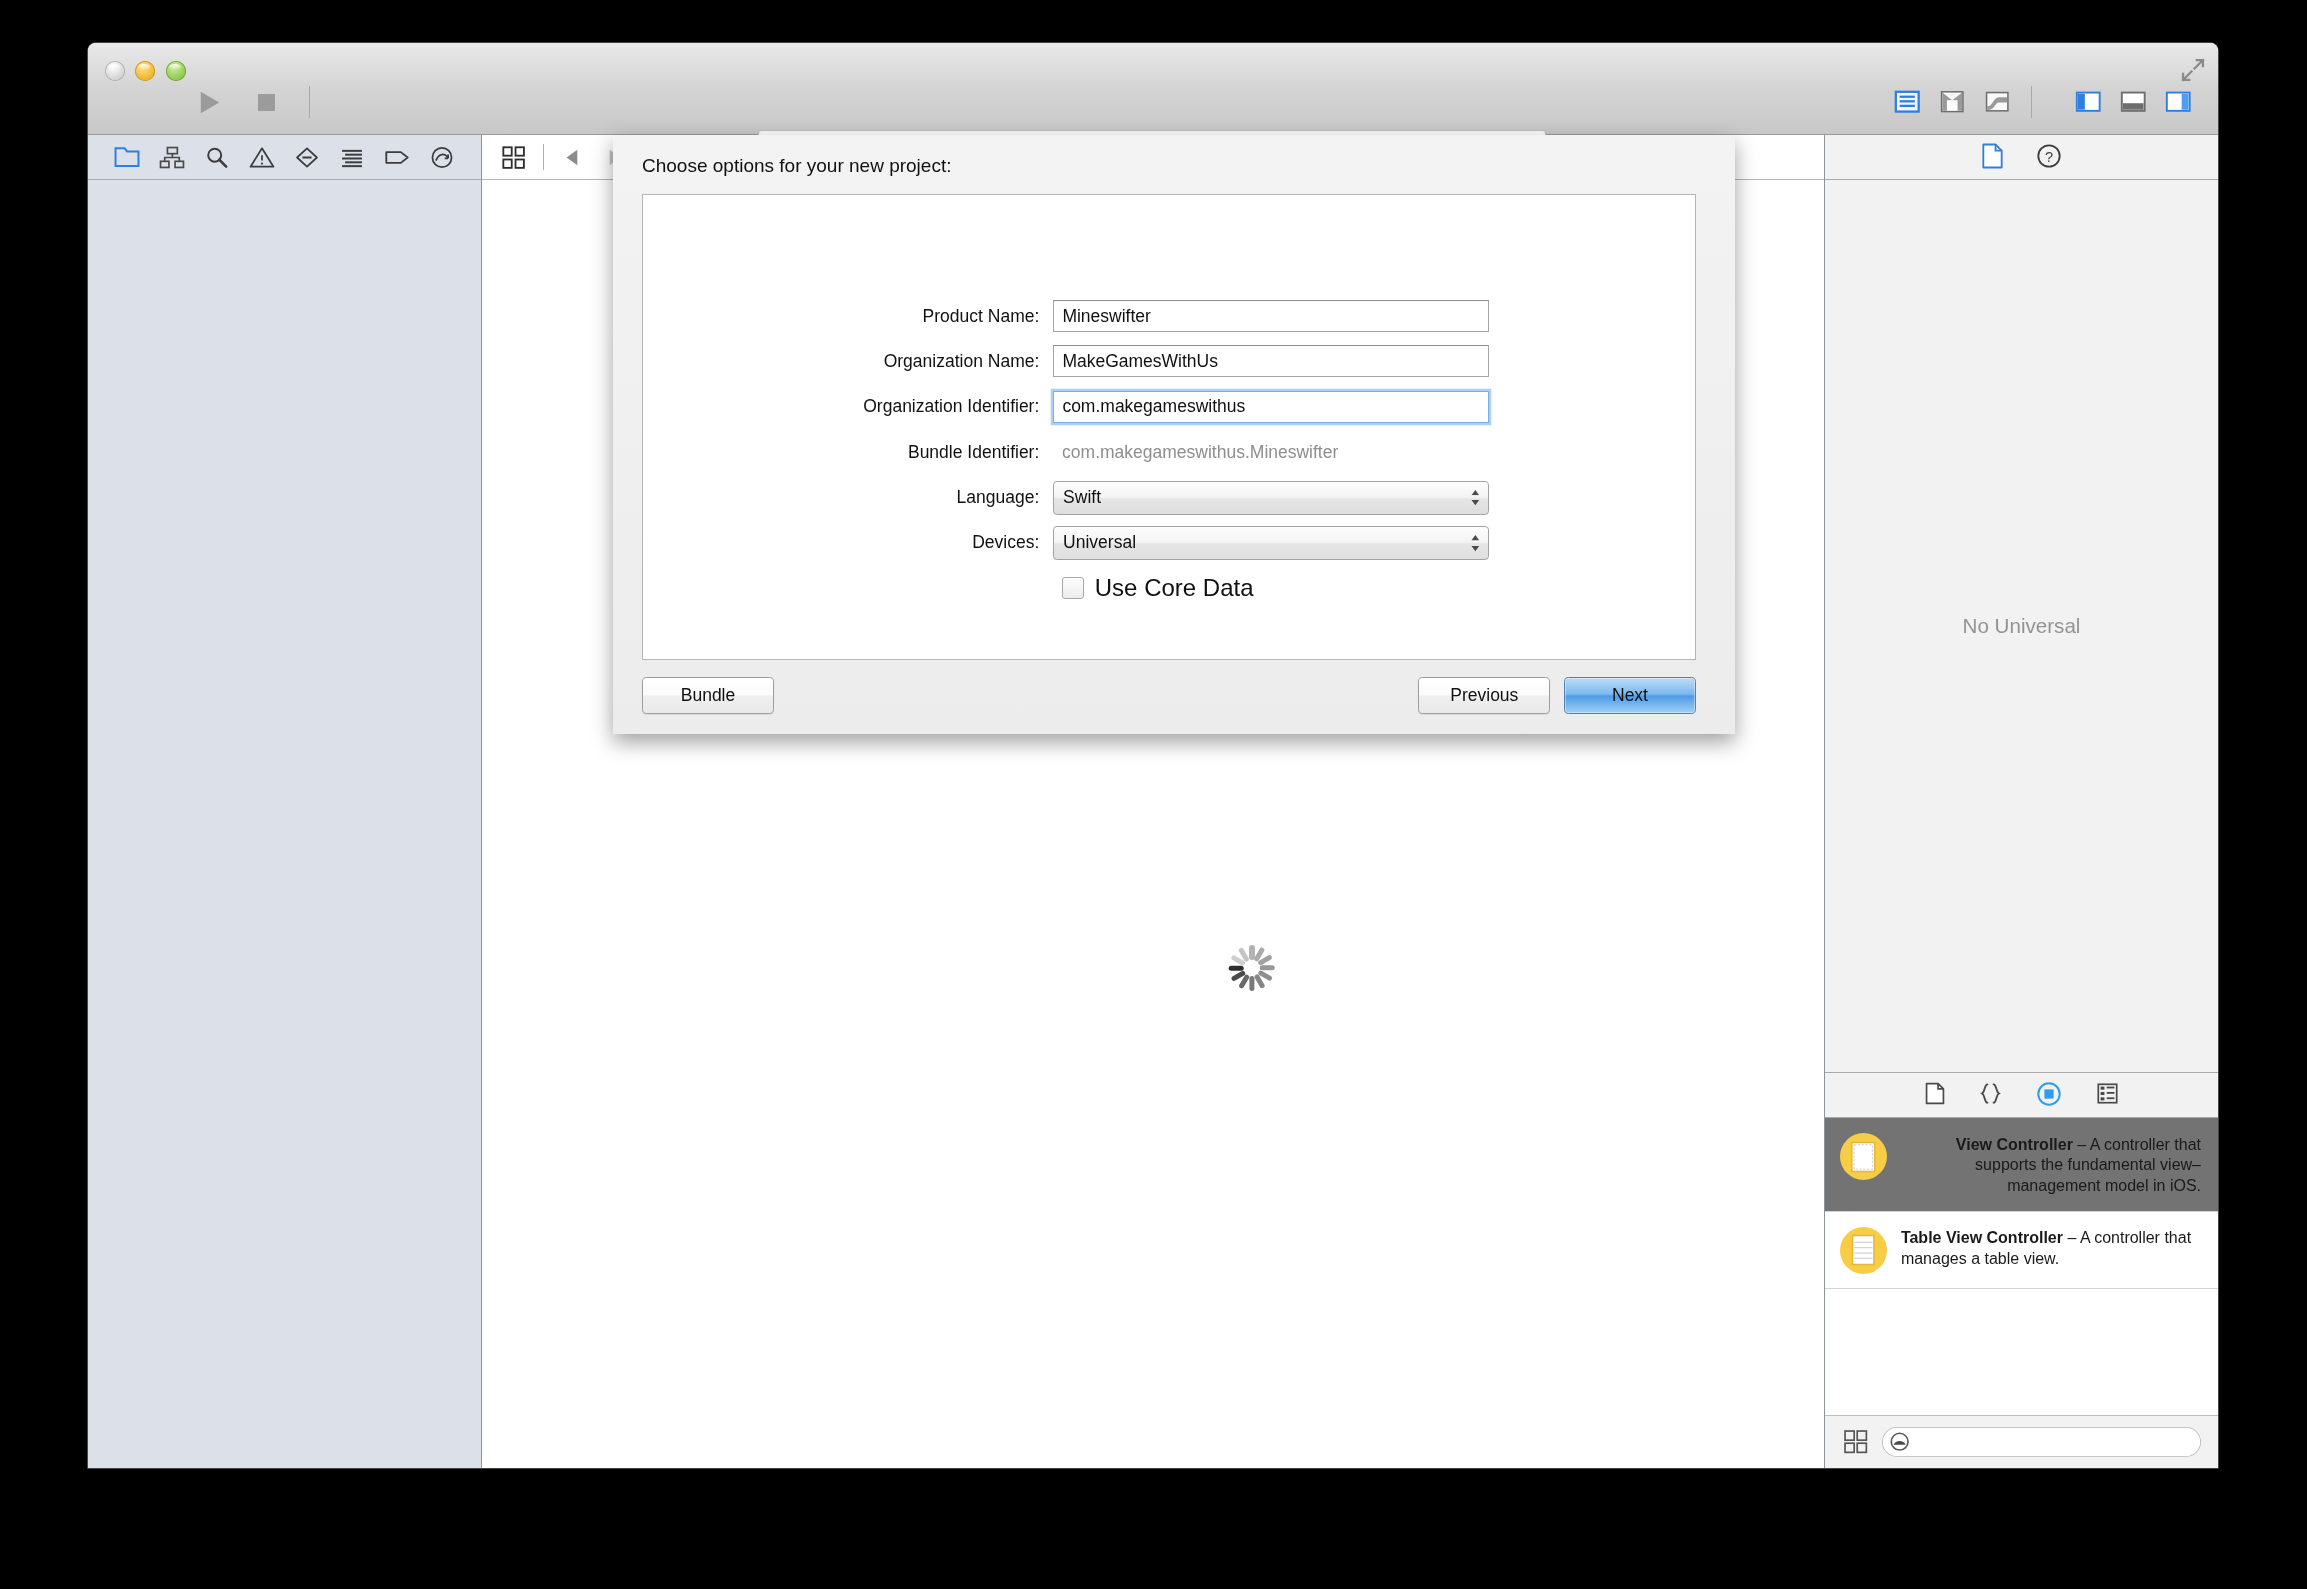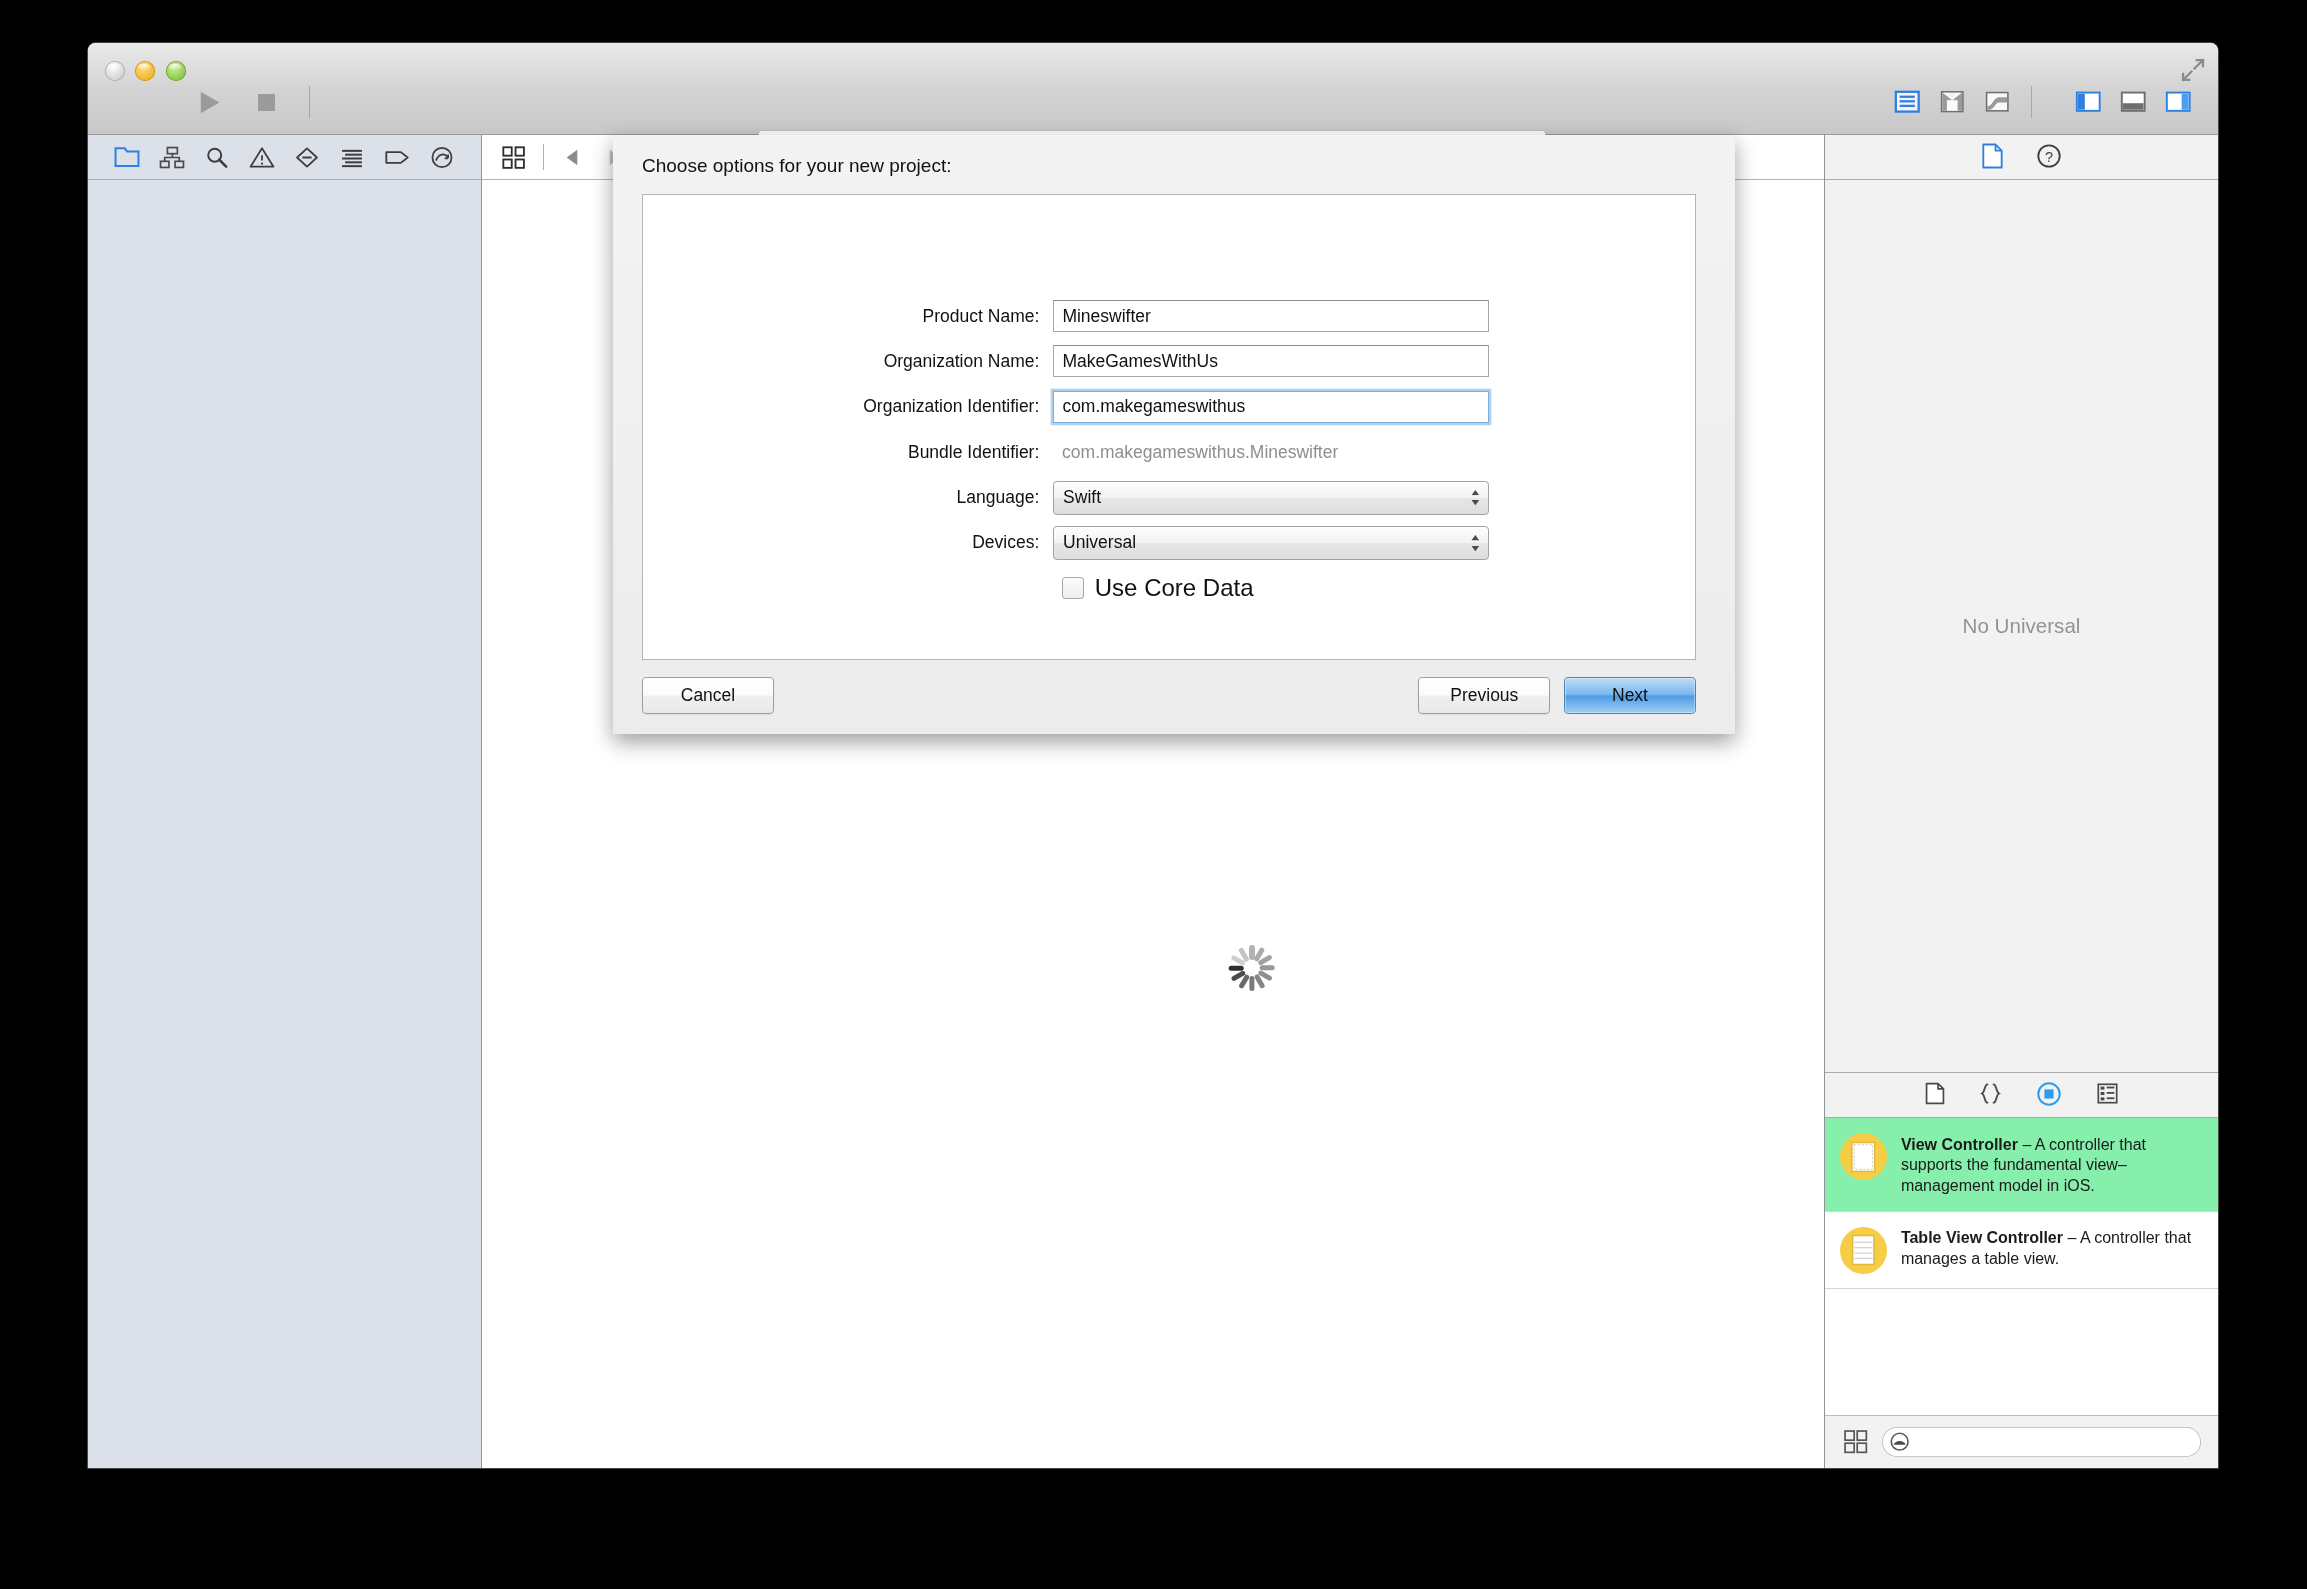--- a/index.html
+++ b/index.html
@@ -215,21 +215,21 @@
   }
   .lib-item {
     display: flex;
     align-items: flex-start;
     padding: 13.7px 17px 13.7px 15.2px;
     border-bottom: 0.8px solid #d4d4d4;
     cursor: pointer;
     min-height: 70px;
     box-sizing: border-box;
   }
-  .lib-item.selected { background: #86efac; }
+  .lib-item.selected { background: #737373; text-align: right; }
   .lib-icon {
     width: 47px; height: 47px;
     border-radius: 50%;
     background: #f7cd46;
     flex: 0 0 47px;
     margin-right: 13.7px;
     display: flex; align-items: center; justify-content: center;
     margin-top: 1.5px;
   }
   .lib-text {
@@ -761,21 +761,21 @@
           <div class="frow checkrow">
             <div class="cb-spacer"></div>
             <div class="checkbox"></div>
             <div class="checklabel">Use Core Data</div>
           </div>
 
         </div>
       </div>
 
       <div id="sheet-buttons">
-        <div class="btn" id="btn-cancel">Cancel</div>
+        <div class="btn" id="btn-cancel">Bundle</div>
         <div id="btn-spacer"></div>
         <div class="btn" id="btn-previous">Previous</div>
         <div class="btn default" id="btn-next">Next</div>
       </div>
     </div>
 
     <div id="sheet-spinner">
       <div class="spoke" style="transform:rotate(0deg);background:#b3b3b3"></div>
       <div class="spoke" style="transform:rotate(30deg);background:#aaaaaa"></div>
       <div class="spoke" style="transform:rotate(60deg);background:#a1a1a1"></div>

